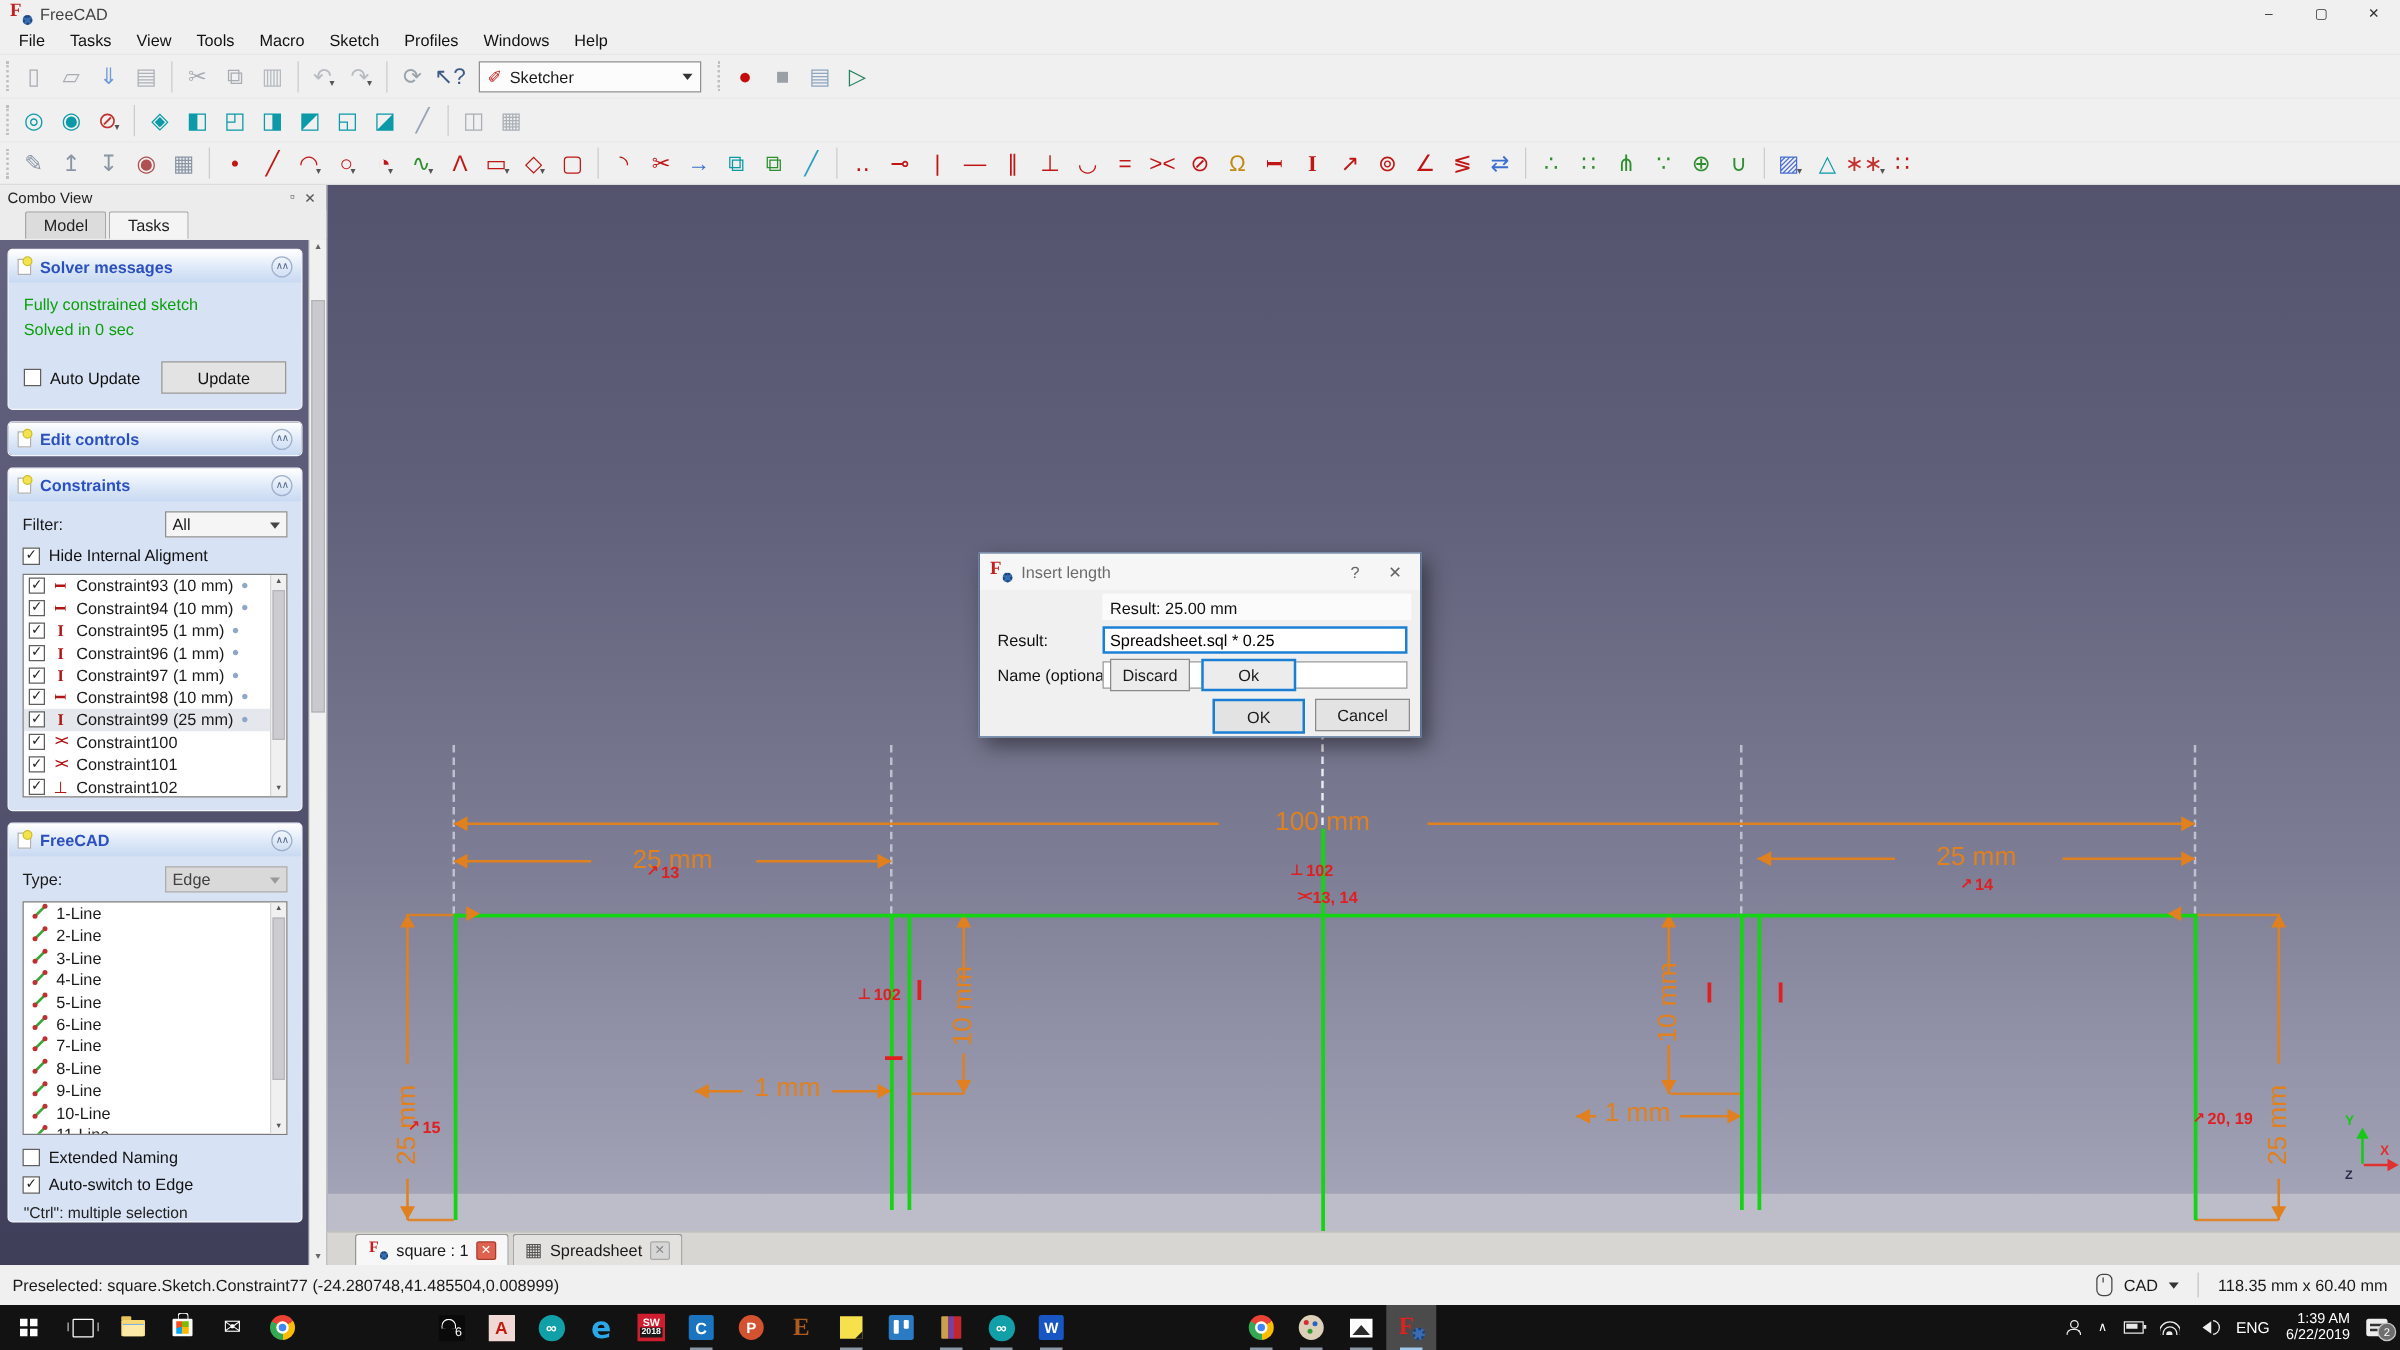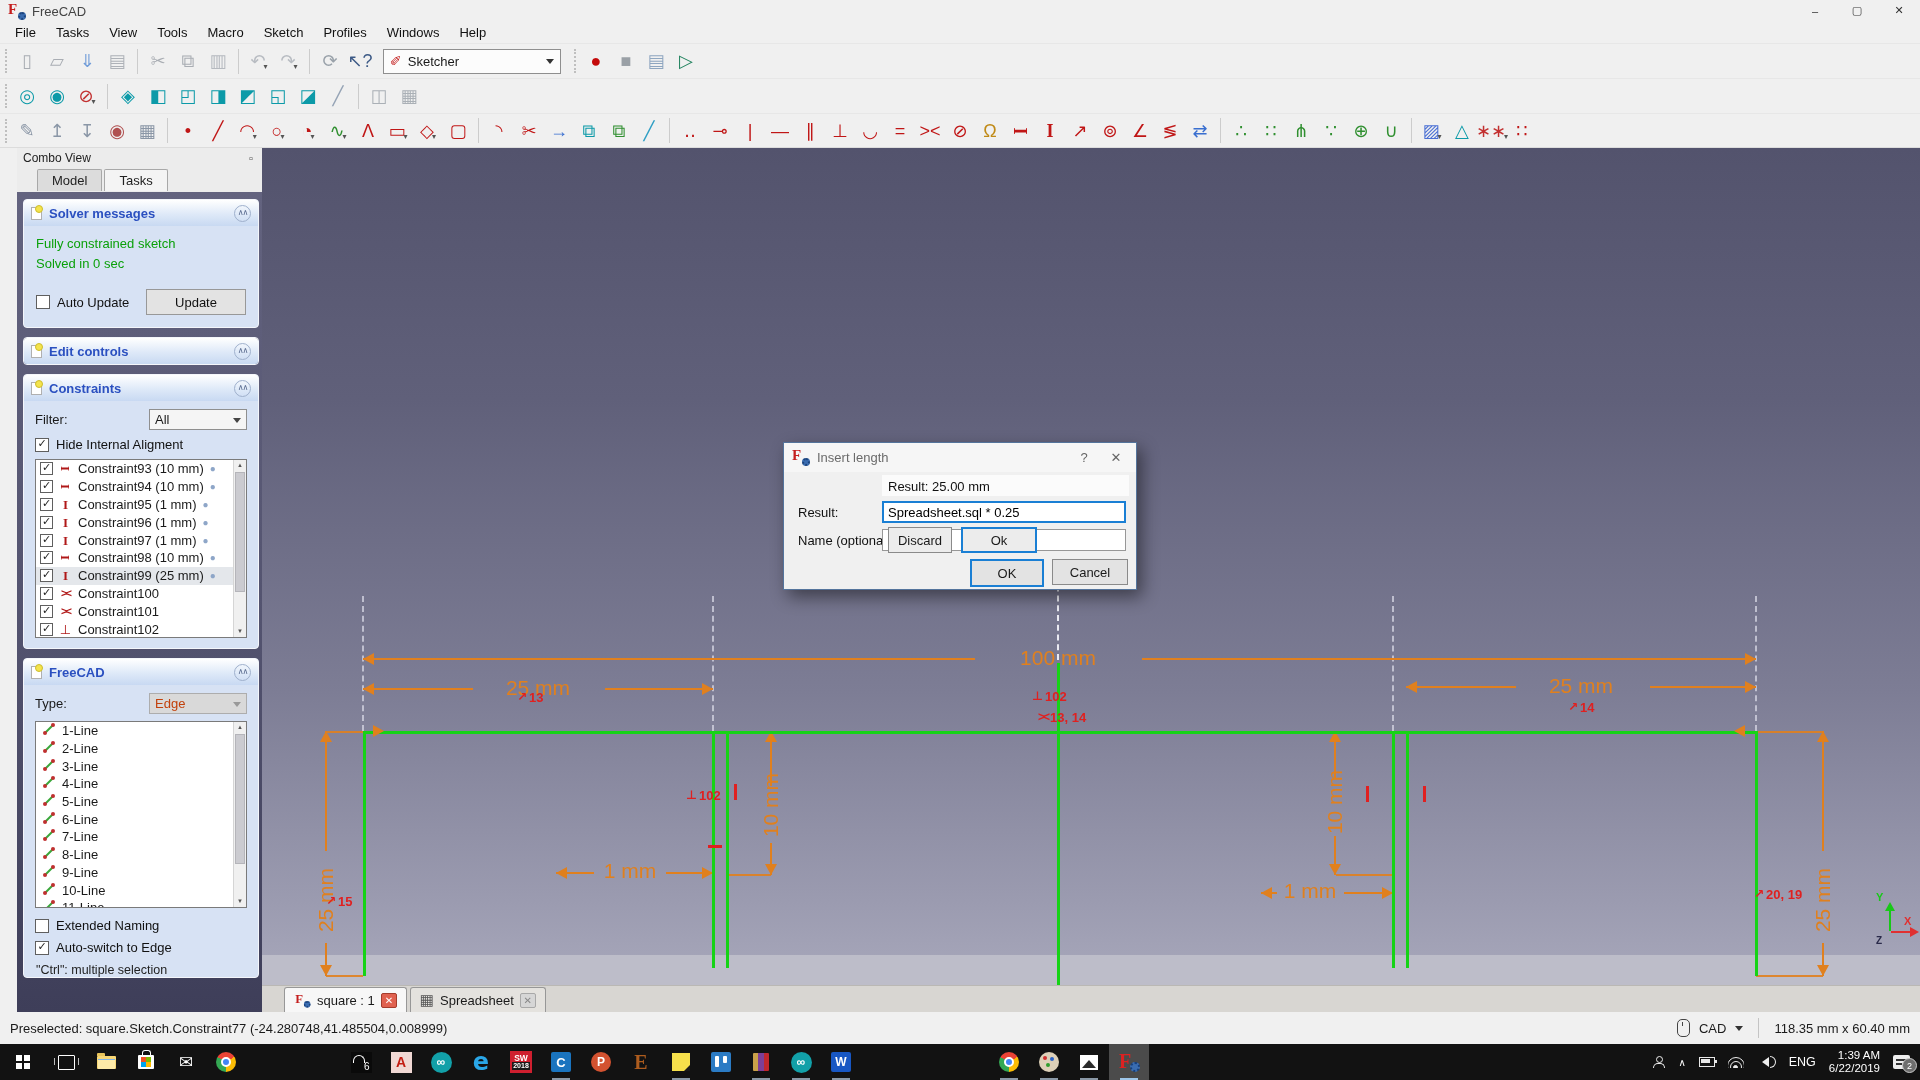--- a/index.html
+++ b/index.html
@@ -23,21 +23,21 @@
   .tbi .g{line-height:1;}
   .tbi .dd{font-size:8px;color:#555;align-self:flex-end;padding-bottom:4px;margin-left:-2px;}
   .tbsep{width:1px;height:25px;background:#cccccc;margin:0 5px;}
   .tbhandle{width:0;height:24px;border-left:2px dotted #bfbfbf;margin:0 5px;}
   .serif{font-family:"Liberation Serif",serif;font-weight:bold;}
   .rot90{display:inline-block;transform:rotate(90deg);}
   .wbcombo{display:flex;align-items:center;gap:6px;width:178px;height:25px;border:1px solid #8f8f8f;background:#fcfcfc;margin:0 8px;padding:0 6px;box-sizing:border-box;font-size:13px;}
   .wbcombo .sk{color:#c41e1e;font-size:14px;}
   .wbcombo .arrow{margin-left:auto;width:0;height:0;border:4px solid transparent;border-top:5px solid #333;margin-top:4px;}
   
-  .combo{position:absolute;left:17px;top:148px;width:262px;height:864px;background:#ececec;border-right:1px solid #9a9aa8;box-sizing:border-box;}
+  .combo{position:absolute;left:0;top:148px;width:262px;height:864px;background:#ececec;border-right:1px solid #9a9aa8;box-sizing:border-box;}
   .combo-header{height:20px;display:flex;align-items:center;font-size:12px;padding:0 6px;color:#222;}
   .dockbtn{margin-left:auto;color:#555;font-size:11px;width:14px;text-align:center;}
   .dockbtn+.dockbtn{margin-left:0;}
   .combo-tabs{height:23px;display:flex;align-items:flex-end;padding-left:20px;background:#ececec;}
   .ctab{padding:3px 14px 3px;font-size:13px;background:#dcdcdc;border:1px solid #a8a8a8;border-bottom:none;border-radius:2px 2px 0 0;margin-right:2px;color:#222;}
   .ctab.active{background:#f4f4f4;font-weight:normal;}
   .panel-body{position:absolute;left:0;top:44px;width:248px;bottom:0;background:linear-gradient(180deg,#63637f 0%,#52526e 55%,#3e3e59 100%);padding:7px 6px;box-sizing:border-box;overflow:hidden;}
   .scroll-outer{position:absolute;right:0;top:44px;width:14px;bottom:0;background:#f0f0f0;border-left:1px solid #d8d8d8;box-sizing:border-box;}
   .scroll-outer .sa{display:block;height:12px;text-align:center;font-size:7px;color:#666;line-height:12px;}
   .scroll-outer .sa.down{position:absolute;bottom:0;left:0;right:0;}
@@ -51,21 +51,21 @@
   .green-msg{color:#0aa00a;font-size:13px;margin:5px 12px 0;}
   .green-msg.first{margin-top:10px;}
   .row-au{display:flex;align-items:center;margin:18px 12px 12px;}
   .qcheck{width:14px;height:14px;background:#fff;border:1px solid #5f5f5f;box-sizing:border-box;display:inline-flex;align-items:center;justify-content:center;font-size:11px;color:#222;flex:0 0 auto;}
   .qcheck .chk{margin-top:-2px;}
   .cklabel{margin-left:7px;font-size:13px;color:#111;}
   .qbtn{margin-left:auto;width:98px;height:24px;background:#e3e3e3;border:1px solid #989898;display:flex;align-items:center;justify-content:center;font-size:13px;color:#111;}
   .frow{display:flex;align-items:center;margin:8px 11px 0;font-size:13px;}
   .qsel{display:flex;align-items:center;width:98px;height:21px;background:#f5f5f5;border:1px solid #8f8f8f;box-sizing:border-box;padding:0 5px;margin-left:auto;}
   .qsel .arr{margin-left:auto;width:0;height:0;border:4px solid transparent;border-top:5px solid #444;margin-top:5px;}
-  .qsel.disabled{background:#d9d9d9;color:#c2410c;border-color:#adadad;}
+  .qsel.disabled{background:#d9d9d9;color:#404040;border-color:#adadad;}
   .qsel.disabled .arr{border-top-color:#999;}
   .ckrow{display:flex;align-items:center;margin:7px 11px 0;}
   .clist{position:relative;background:#fff;border:1px solid #7a7a7a;margin:7px 11px 10px;height:179px;overflow:hidden;box-sizing:border-box;}
   .clist-inner{position:absolute;left:0;top:0;right:13px;bottom:0;overflow:hidden;}
   .crow{display:flex;align-items:center;height:17.8px;padding-left:4px;gap:5px;font-size:13px;white-space:nowrap;}
   .crow.selected{background:#e4e7eb;}
   .crow .qcheck{width:13px;height:13px;}
   .cicon{width:15px;text-align:center;color:#b01818;font-size:13px;line-height:1;}
   .cicon.tight{letter-spacing:-2px;font-size:11px;font-weight:bold;}
   .cbubble{color:#8ea6c8;font-size:10px;margin-left:1px;}

